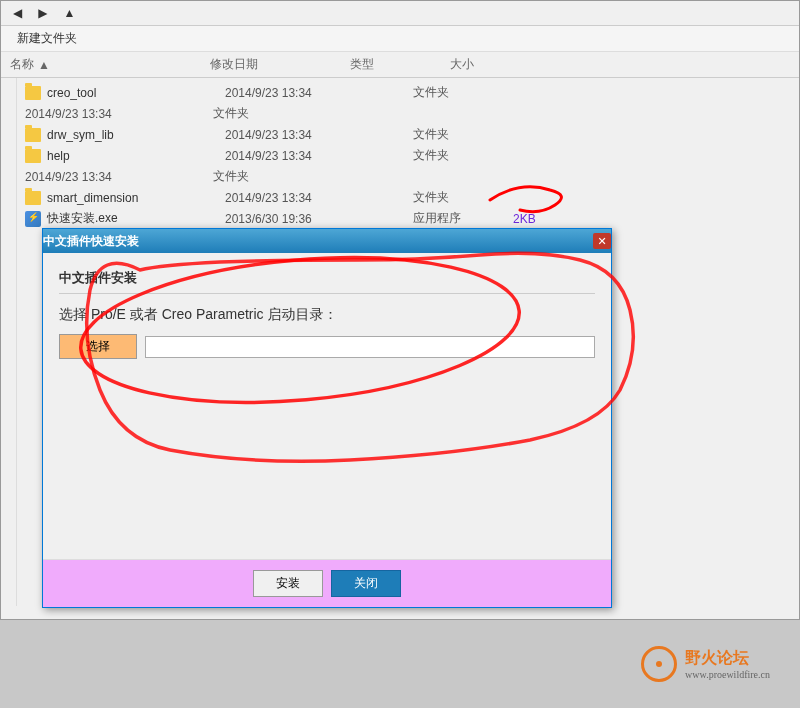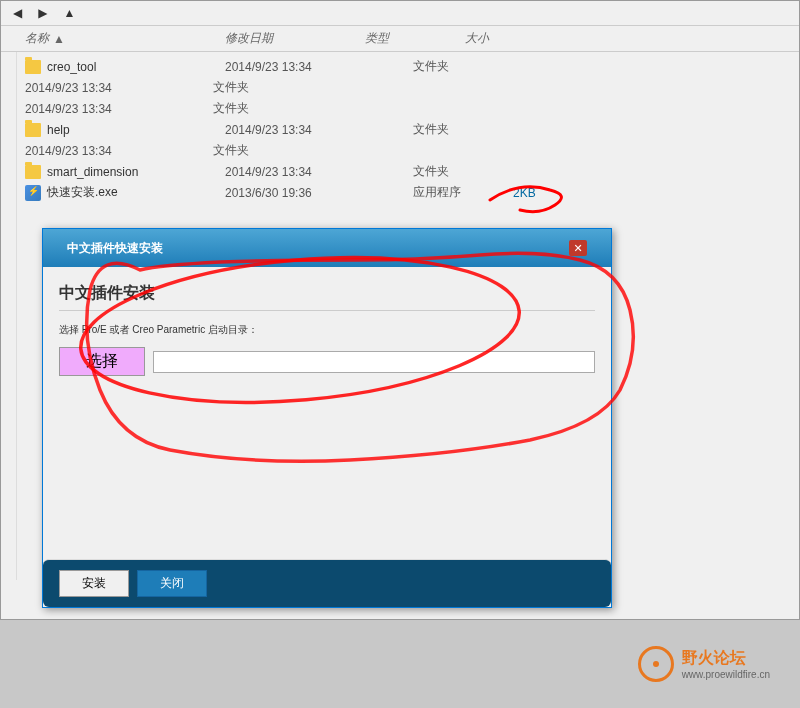--- a/index.html
+++ b/index.html
@@ -46,26 +46,25 @@
     .new-folder-bar {
       background: #f5f5f5;
       padding: 4px 8px 4px 16px;
       font-size: 12px;
       border-bottom: 1px solid #ddd;
       color: #333;
     }
 
     .explorer-header {
       display: flex;
-      padding: 4px 24px;
+      padding: 4px 9px;
       border-bottom: 1px solid #ccc;
       background: #f0f0f0;
       font-size: 12px;
       color: #666;
-      font-style: italic;
     }
 
     .explorer-header .col-name { flex: 0 0 200px; display: flex; align-items: center; gap: 4px; }
     .explorer-header .col-date { flex: 0 0 140px; }
     .explorer-header .col-type { flex: 0 0 100px; }
     .explorer-header .col-size { flex: 0 0 80px; }
 
     .explorer-content {
       display: flex;
       height: calc(100% - 90px);
@@ -87,21 +86,21 @@
       align-items: center;
       padding: 2px 8px;
       font-size: 12px;
       color: #333;
       cursor: pointer;
     }
 
     .file-row .col-name { flex: 0 0 200px; display: flex; align-items: center; gap: 6px; }
     .file-row .col-date { flex: 0 0 140px; color: #555; }
     .file-row .col-type { flex: 0 0 100px; color: #555; margin-left: 48px; }
-    .file-row .col-size { flex: 0 0 80px; color: #0369a1; }
+    .file-row .col-size { flex: 0 0 80px; color: #6d28d9; }
 
     .folder-icon {
       width: 16px;
       height: 14px;
       background: #f5c842;
       border-radius: 1px;
       position: relative;
       display: inline-block;
       flex-shrink: 0;
     }
@@ -140,26 +139,26 @@
       height: 380px;
       background: #f0f0f0;
       border: 1px solid #0078d7;
       box-shadow: 2px 2px 8px rgba(0,0,0,0.4);
       z-index: 20;
     }
 
     .dialog-titlebar {
       background: linear-gradient(to bottom, #4da6d5, #1e7db8);
       color: white;
-      padding: 4px 24px;
+      padding: 4px 0;
       display: flex;
       justify-content: space-between;
       align-items: center;
       font-size: 12px;
-      height: 38px;
+      height: 24px;
     }
 
     .dialog-title-text {
       font-weight: bold;
     }
 
     .dialog-close-btn {
       background: #c0392b;
       border: none;
       color: white;
@@ -172,70 +171,69 @@
       justify-content: center;
       border-radius: 2px;
     }
 
     .dialog-body {
       padding: 16px;
       height: calc(100% - 60px);
     }
 
     .dialog-section-title {
-      font-size: 16px;
+      font-size: 13px;
       font-weight: bold;
       color: #333;
       margin-bottom: 12px;
       padding-bottom: 6px;
       border-bottom: 1px solid #ccc;
     }
 
     .dialog-label {
-      font-size: 10px;
+      font-size: 14px;
       color: #333;
       margin-bottom: 10px;
       margin-top: 1px;
     }
 
     .dialog-input-row {
       display: flex;
       align-items: center;
       gap: 8px;
       margin-bottom: 20px;
     }
 
     .select-btn {
-      background: #f0abfc;
+      background: #fdba74;
       border: 1px solid #999;
       padding: 3px 26px;
-      font-size: 16px;
+      font-size: 12px;
       cursor: pointer;
       min-width: 60px;
     }
 
     .path-input {
       flex: 1;
       height: 22px;
       border: 1px solid #aaa;
       background: white;
       padding: 2px 4px;
       font-size: 12px;
     }
 
     .dialog-footer {
       position: absolute;
       bottom: 0; left: 0; right: 0;
       padding: 10px 16px;
       display: flex;
-      justify-content: flex-start;
+      justify-content: center;
       gap: 8px;
       border-top: 1px solid #ddd;
-      background: #0c4a6e;
-      border-radius: 6px;
+      background: #f0abfc;
     }
 
     .footer-btn {
       background: #f0f0f0;
       border: 1px solid #999;
       padding: 4px 20px;
       font-size: 12px;
       cursor: pointer;
       min-width: 70px;
     }
@@ -267,20 +265,21 @@
       justify-content: flex-end;
       padding-right: 30px;
     }
 
     .branding {
       display: flex;
       align-items: center;
       gap: 8px;
       color: #555;
       font-size: 12px;
+      font-family: Liberation Serif, serif;
     }
 
     .logo-circle {
       width: 36px;
       height: 36px;
       border: 3px solid #e87820;
       border-radius: 50%;
       position: relative;
       display: flex;
       align-items: center;
@@ -311,20 +310,23 @@
   </style>
 </head>
 <body>
 
 <div class="explorer-window">
   <div class="explorer-toolbar">
     <button class="toolbar-btn">◀</button>
     <button class="toolbar-btn">▶</button>
     <button class="toolbar-btn">▲</button>
   </div>
+  <div class="new-folder-bar">
+    <span>新建文件夹</span>
+  </div>
   <div class="explorer-header">
     <div class="col-name">
       <span>名称</span>
       <span>▲</span>
     </div>
     <div class="col-date">修改日期</div>
     <div class="col-type">类型</div>
     <div class="col-size">大小</div>
   </div>
   <div class="explorer-content">
@@ -338,20 +340,24 @@
       <div class="col-date">2014/9/23 13:34</div>
       <div class="col-type">文件夹</div>
       <div class="col-size"></div>
     </div>
         <div class="file-row">
       <div class="col-date">2014/9/23 13:34</div>
       <div class="col-type">文件夹</div>
       <div class="col-size"></div>
     </div>
         <div class="file-row">
+      <div class="col-name">
+        <span class="folder-icon"></span>
+        <span>drw_sym_lib</span>
+      </div>
       <div class="col-date">2014/9/23 13:34</div>
       <div class="col-type">文件夹</div>
       <div class="col-size"></div>
     </div>
         <div class="file-row">
       <div class="col-name">
         <span class="folder-icon"></span>
         <span>help</span>
       </div>
       <div class="col-date">2014/9/23 13:34</div>

